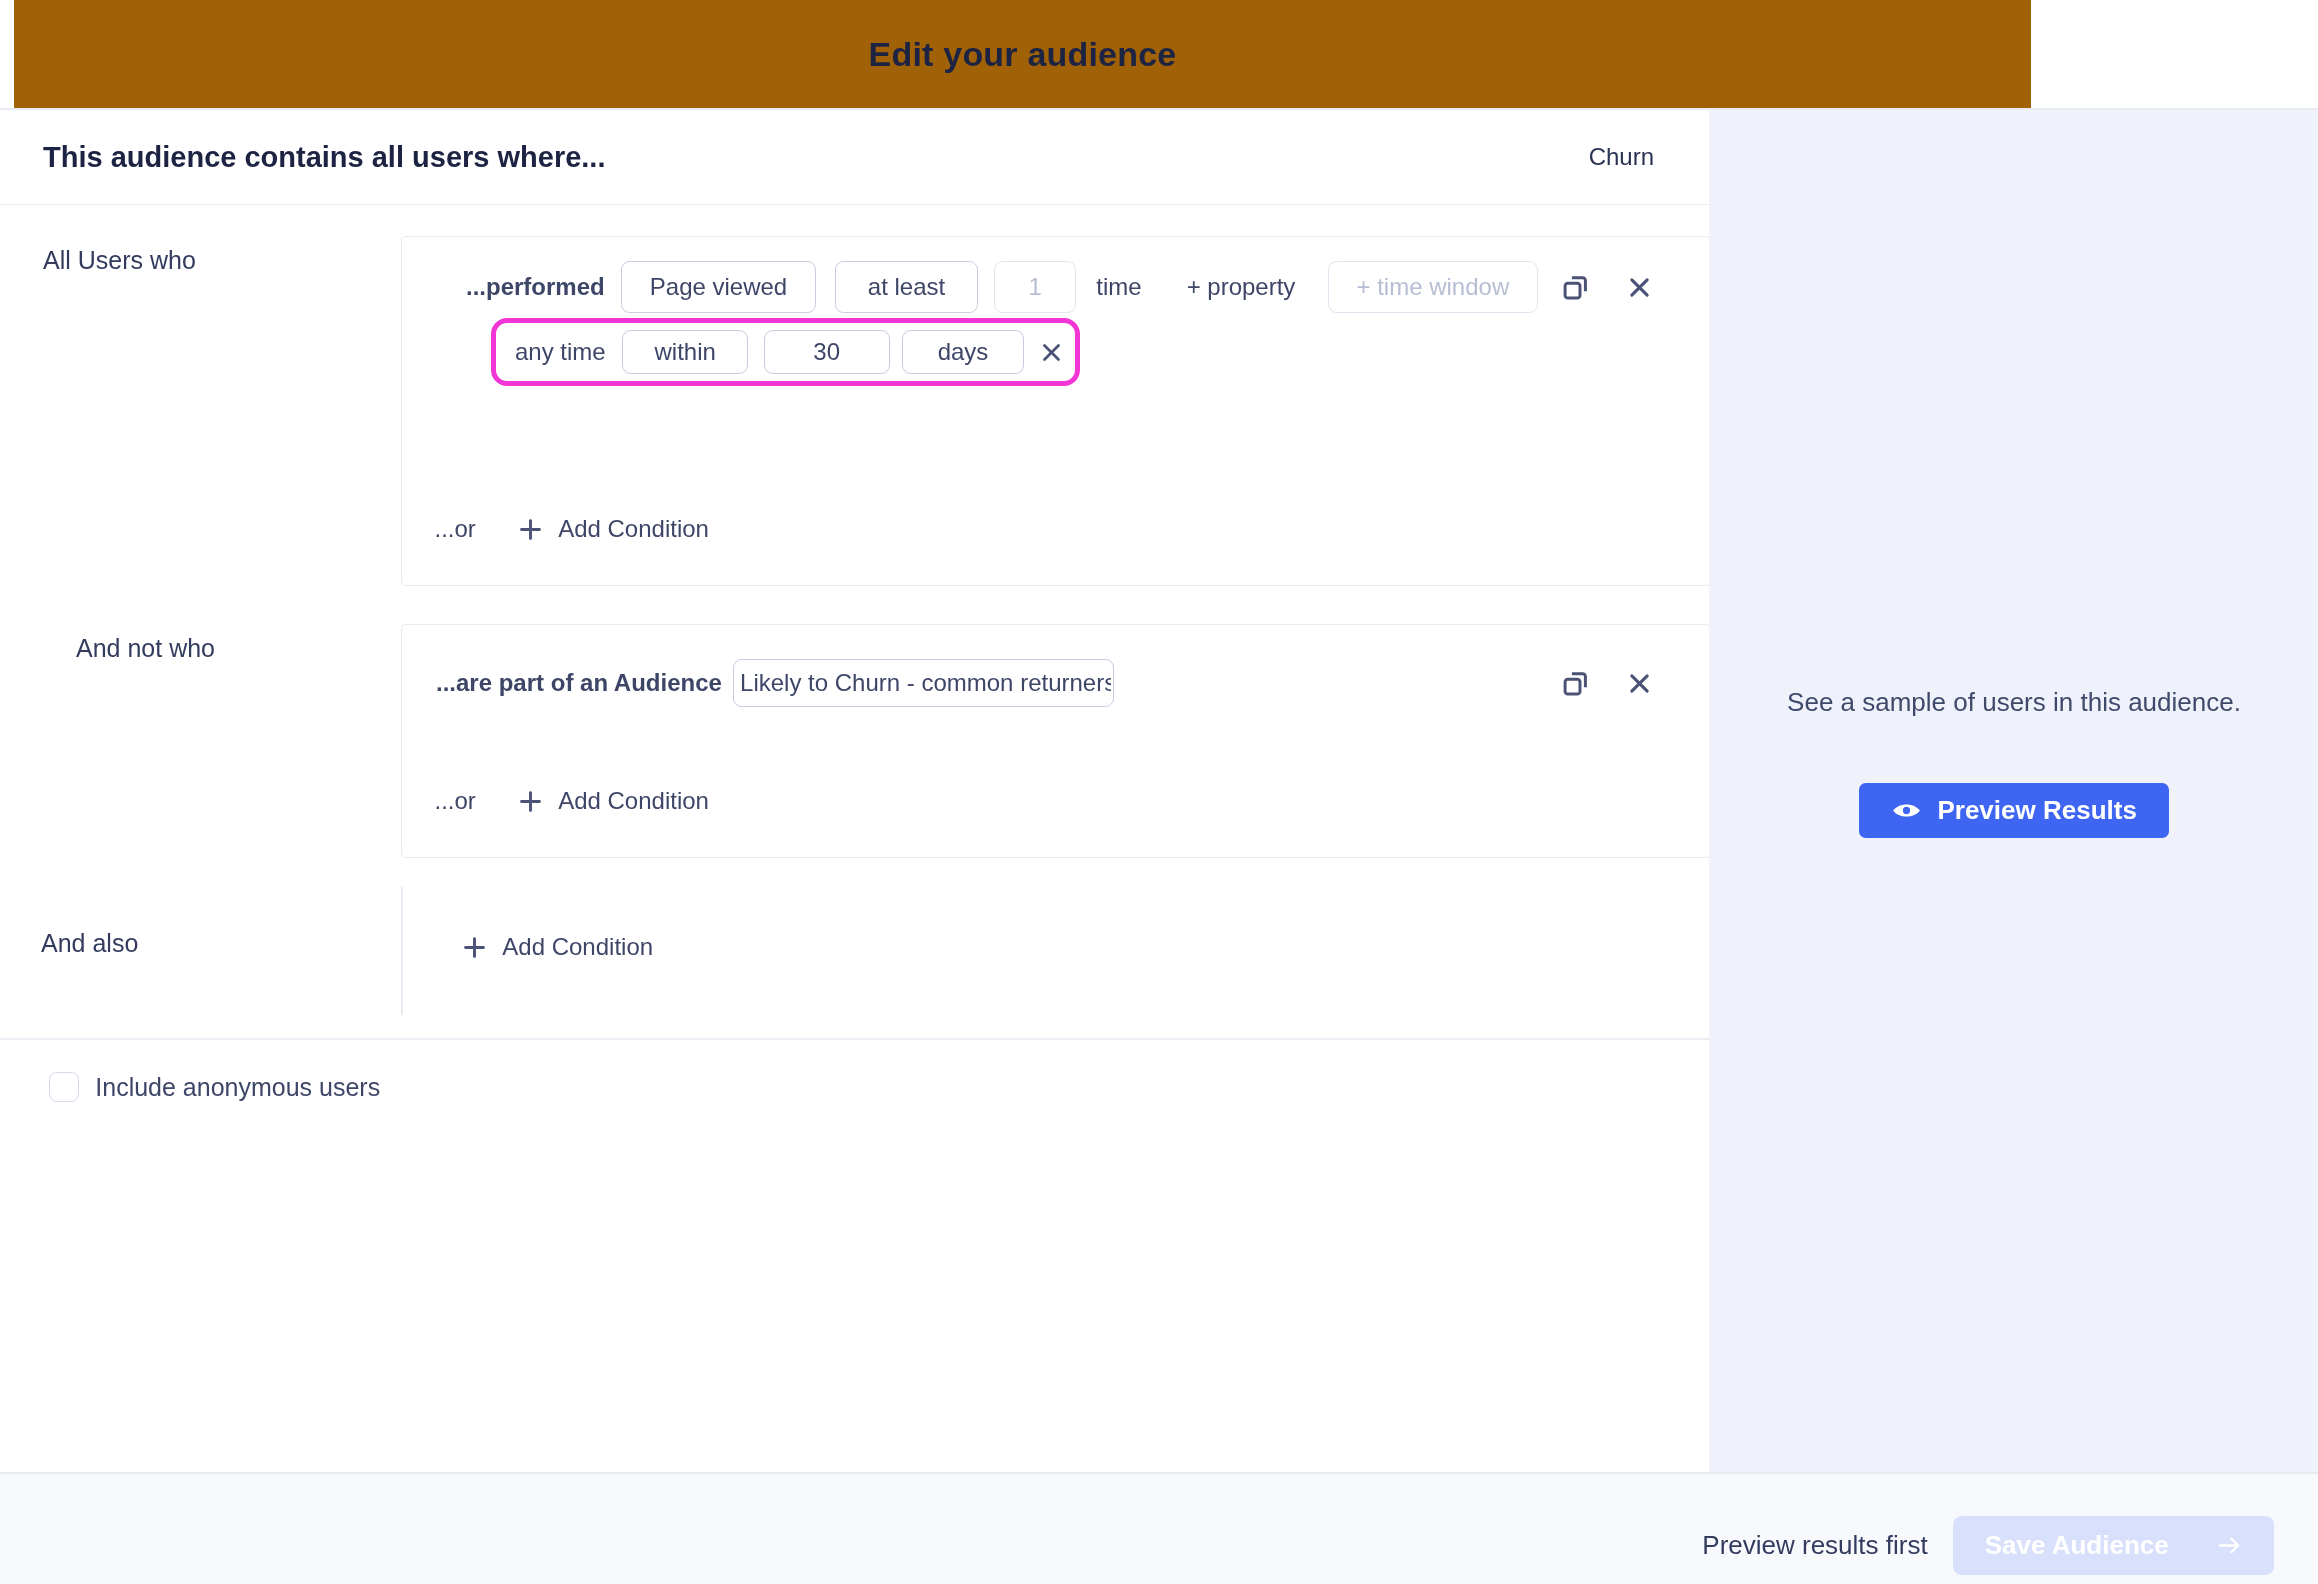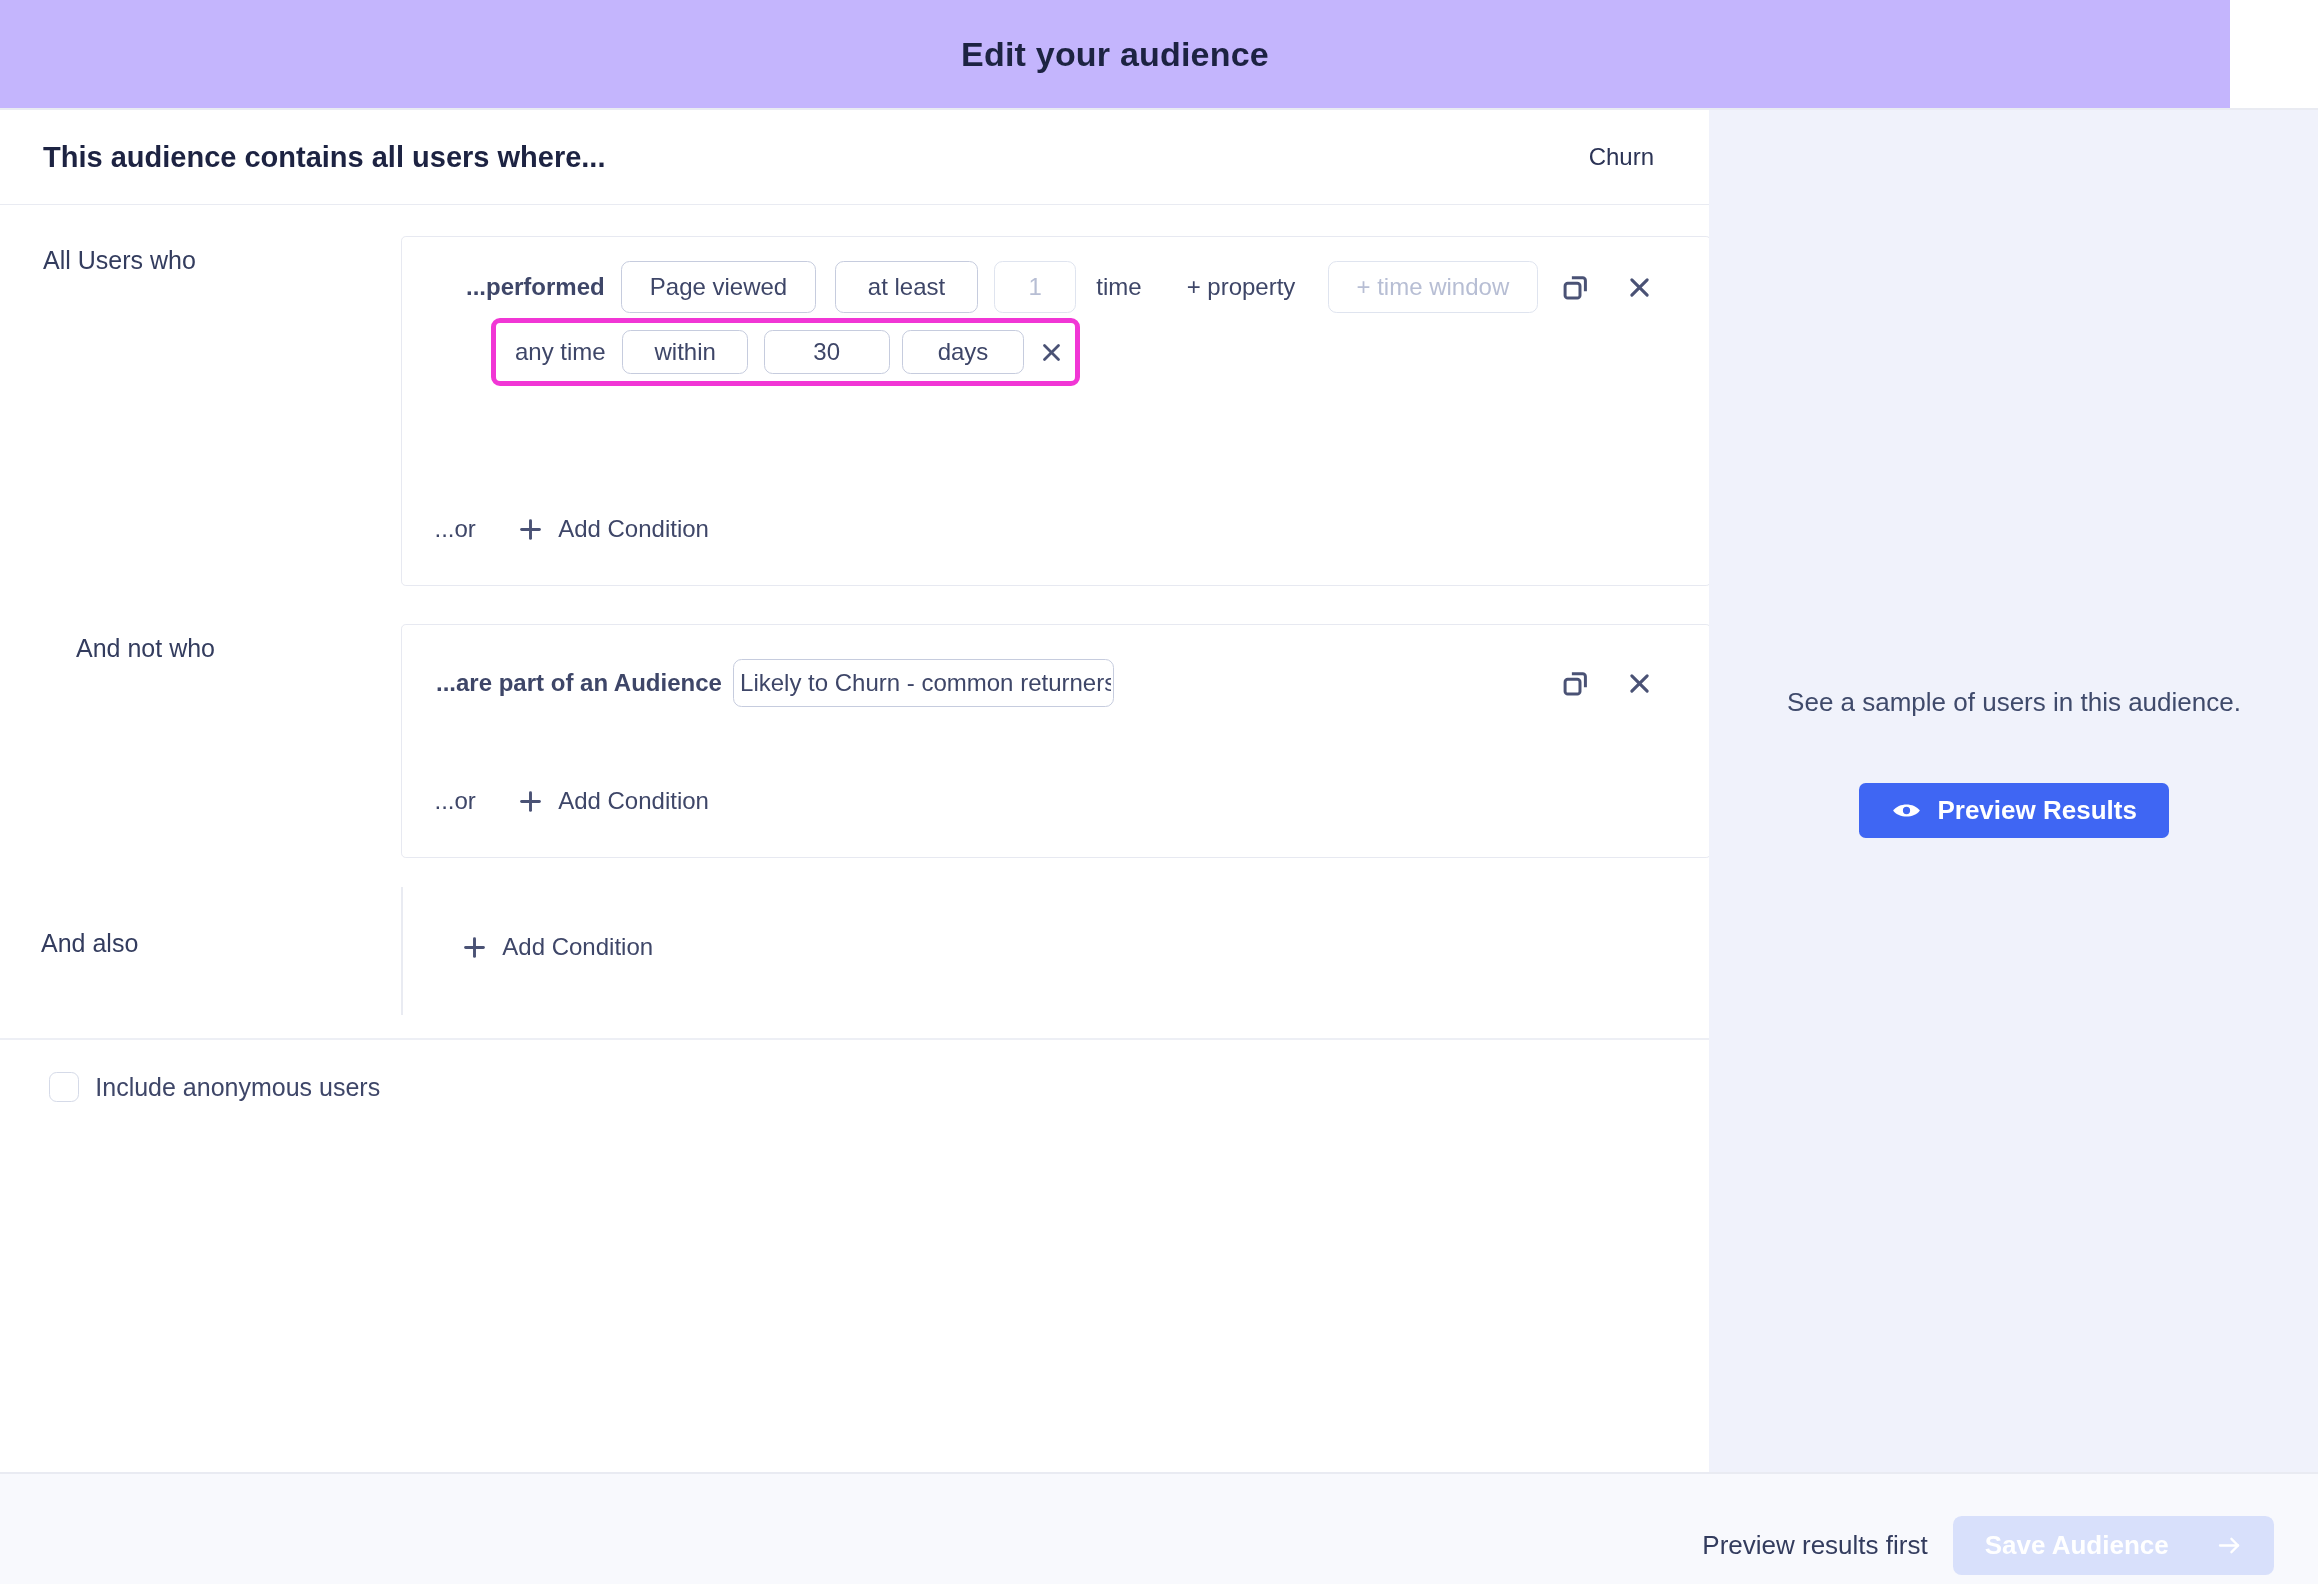--- a/index.html
+++ b/index.html
@@ -18,21 +18,21 @@
     --save-bg:#d8e0fb;
     --sidebar-bg:#f0f2fb;
     --footer-bg:#f8f9fd;
   }
   *{box-sizing:border-box;margin:0;padding:0;}
   html,body{background:#fff;}
   body{font-family:"Liberation Sans","DejaVu Sans",sans-serif;color:var(--slate);}
   .stage{position:relative;width:2319px;height:1585px;background:#fff;overflow:hidden;}
 
   
-  .top-header{position:absolute;left:0;top:0;width:2230px;height:108px;display:flex;align-items:center;justify-content:center;background:#c4b5fd;}
+  .top-header{position:absolute;left:14px;top:0;width:2017px;height:108px;display:flex;align-items:center;justify-content:center;background:#a16207;}
   .page-title{font-size:34px;font-weight:bold;color:var(--navy);letter-spacing:0.2px;}
   .top-hairline{position:absolute;left:0;top:108px;width:2319px;height:1.9px;background:var(--hairline);}
 
   
   .left-panel{position:absolute;left:0;top:110px;width:1709px;height:1362px;background:#fff;}
   .panel-heading{position:absolute;left:0;top:0;width:1709px;height:95px;display:flex;align-items:center;padding:0 55px 0 43px;border-bottom:1.9px solid var(--hairline);}
   .panel-heading-title{font-size:29px;font-weight:bold;color:var(--navy);}
   .clone-btn{margin-left:auto;font-size:24px;color:#2b3355;cursor:pointer;}
 
   .section-label{position:absolute;font-size:25px;font-weight:500;color:var(--slate-strong);}
@@ -62,21 +62,21 @@
   .rowA .btn-op{margin-left:19px;width:143px;}
   .rowA .input-count{margin-left:16.3px;}
   .rowA .lbl-time{margin-left:20px;}
   .rowA .lbl-property{margin-left:45px;cursor:pointer;}
   .rowA .input-timewindow{margin-left:32.5px;}
   .icon-btn{display:flex;align-items:center;justify-content:center;cursor:pointer;background:none;border:none;padding:0;}
   .rowA .copy-btn{margin-left:auto;}
   .rowA .close-btn{margin-left:37px;}
 
   
-  .time-filter{position:absolute;left:89px;top:81px;width:589px;height:68px;border:5.7px solid var(--magenta);border-radius:9px;display:flex;align-items:center;background:#fff;padding:0 13.4px 0 19px;}
+  .time-filter{position:absolute;left:89px;top:81px;width:589px;height:68px;border:5.7px solid var(--magenta);border-radius:16px;display:flex;align-items:center;background:#fff;padding:0 13.4px 0 19px;}
   .time-filter .btn-within{margin-left:16.3px;width:132px;}
   .time-filter .input-30{margin-left:15.3px;}
   .time-filter .btn-days{margin-left:12px;width:128px;}
   .time-filter .close-btn{margin-left:16.3px;}
 
   
   .rowSeq{left:82px;top:161px;height:36px;}
   .seq-link{display:flex;align-items:center;cursor:pointer;}
   .seq-link + .seq-link{margin-left:81px;}
   .seq-link .txt{margin-left:14.3px;}

